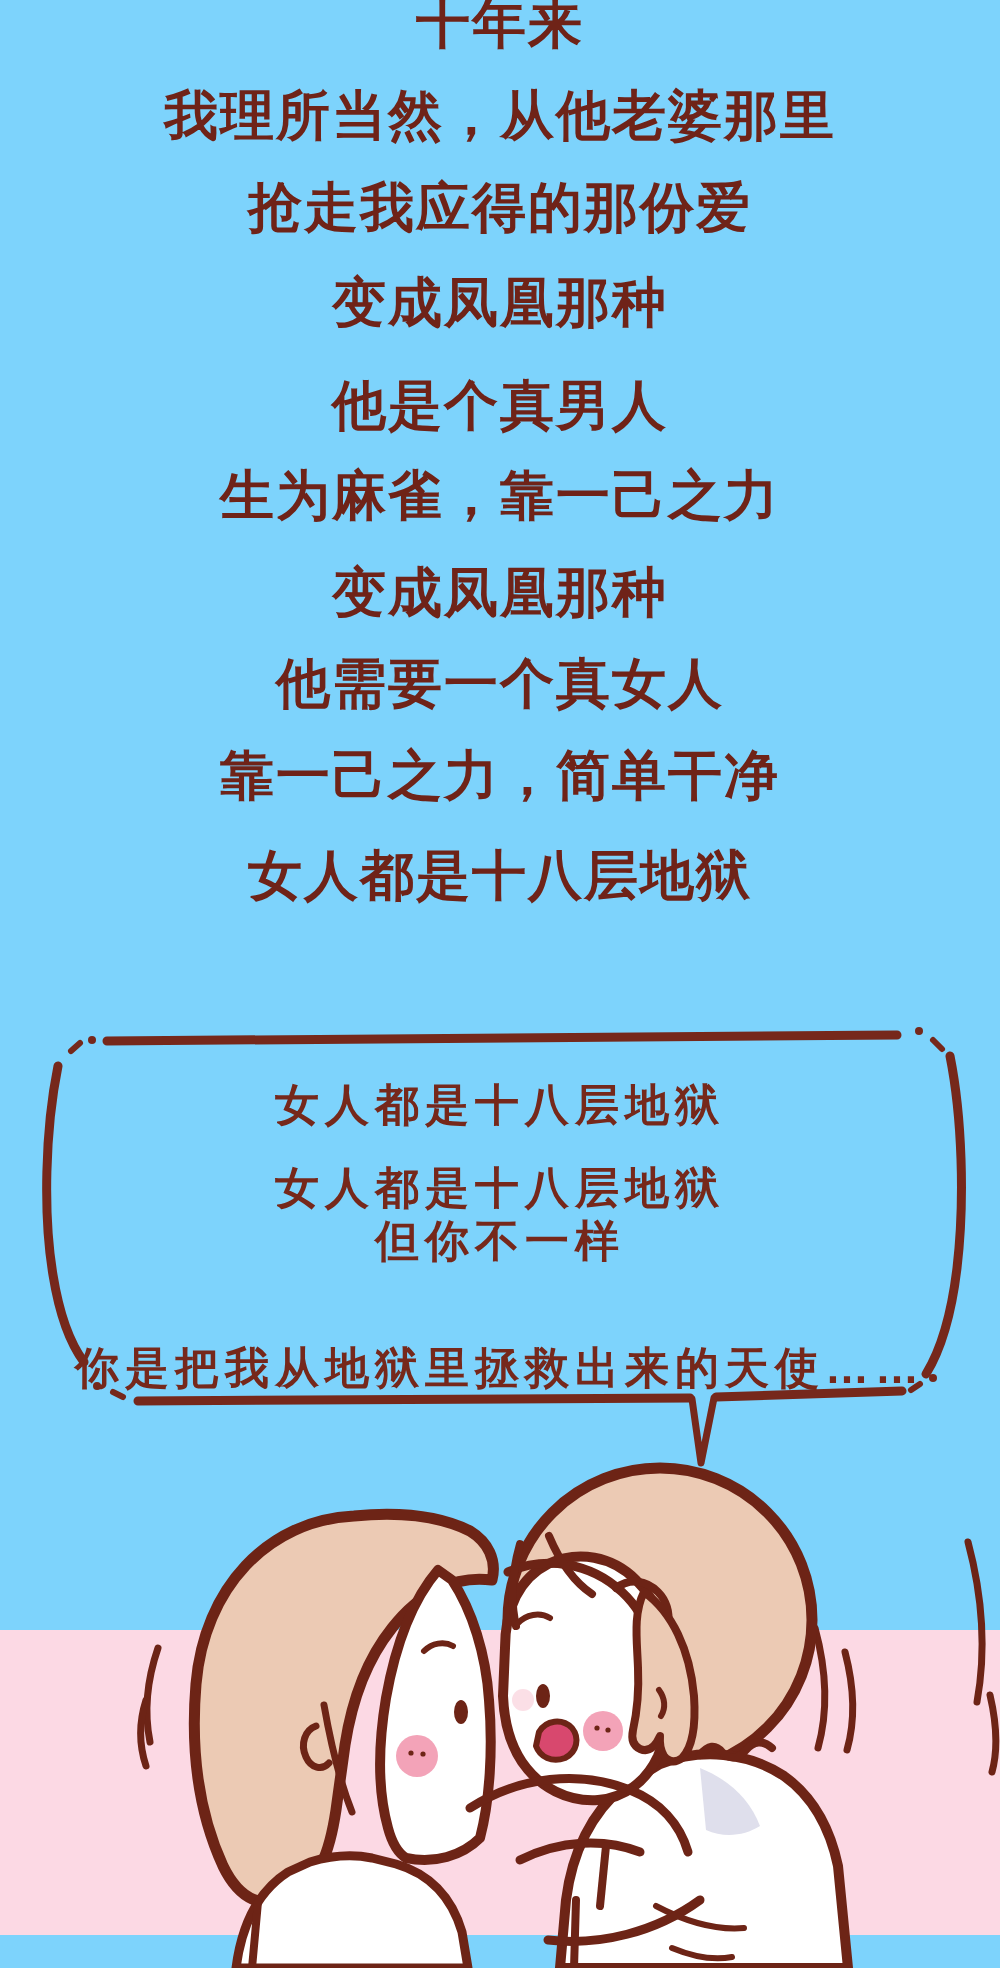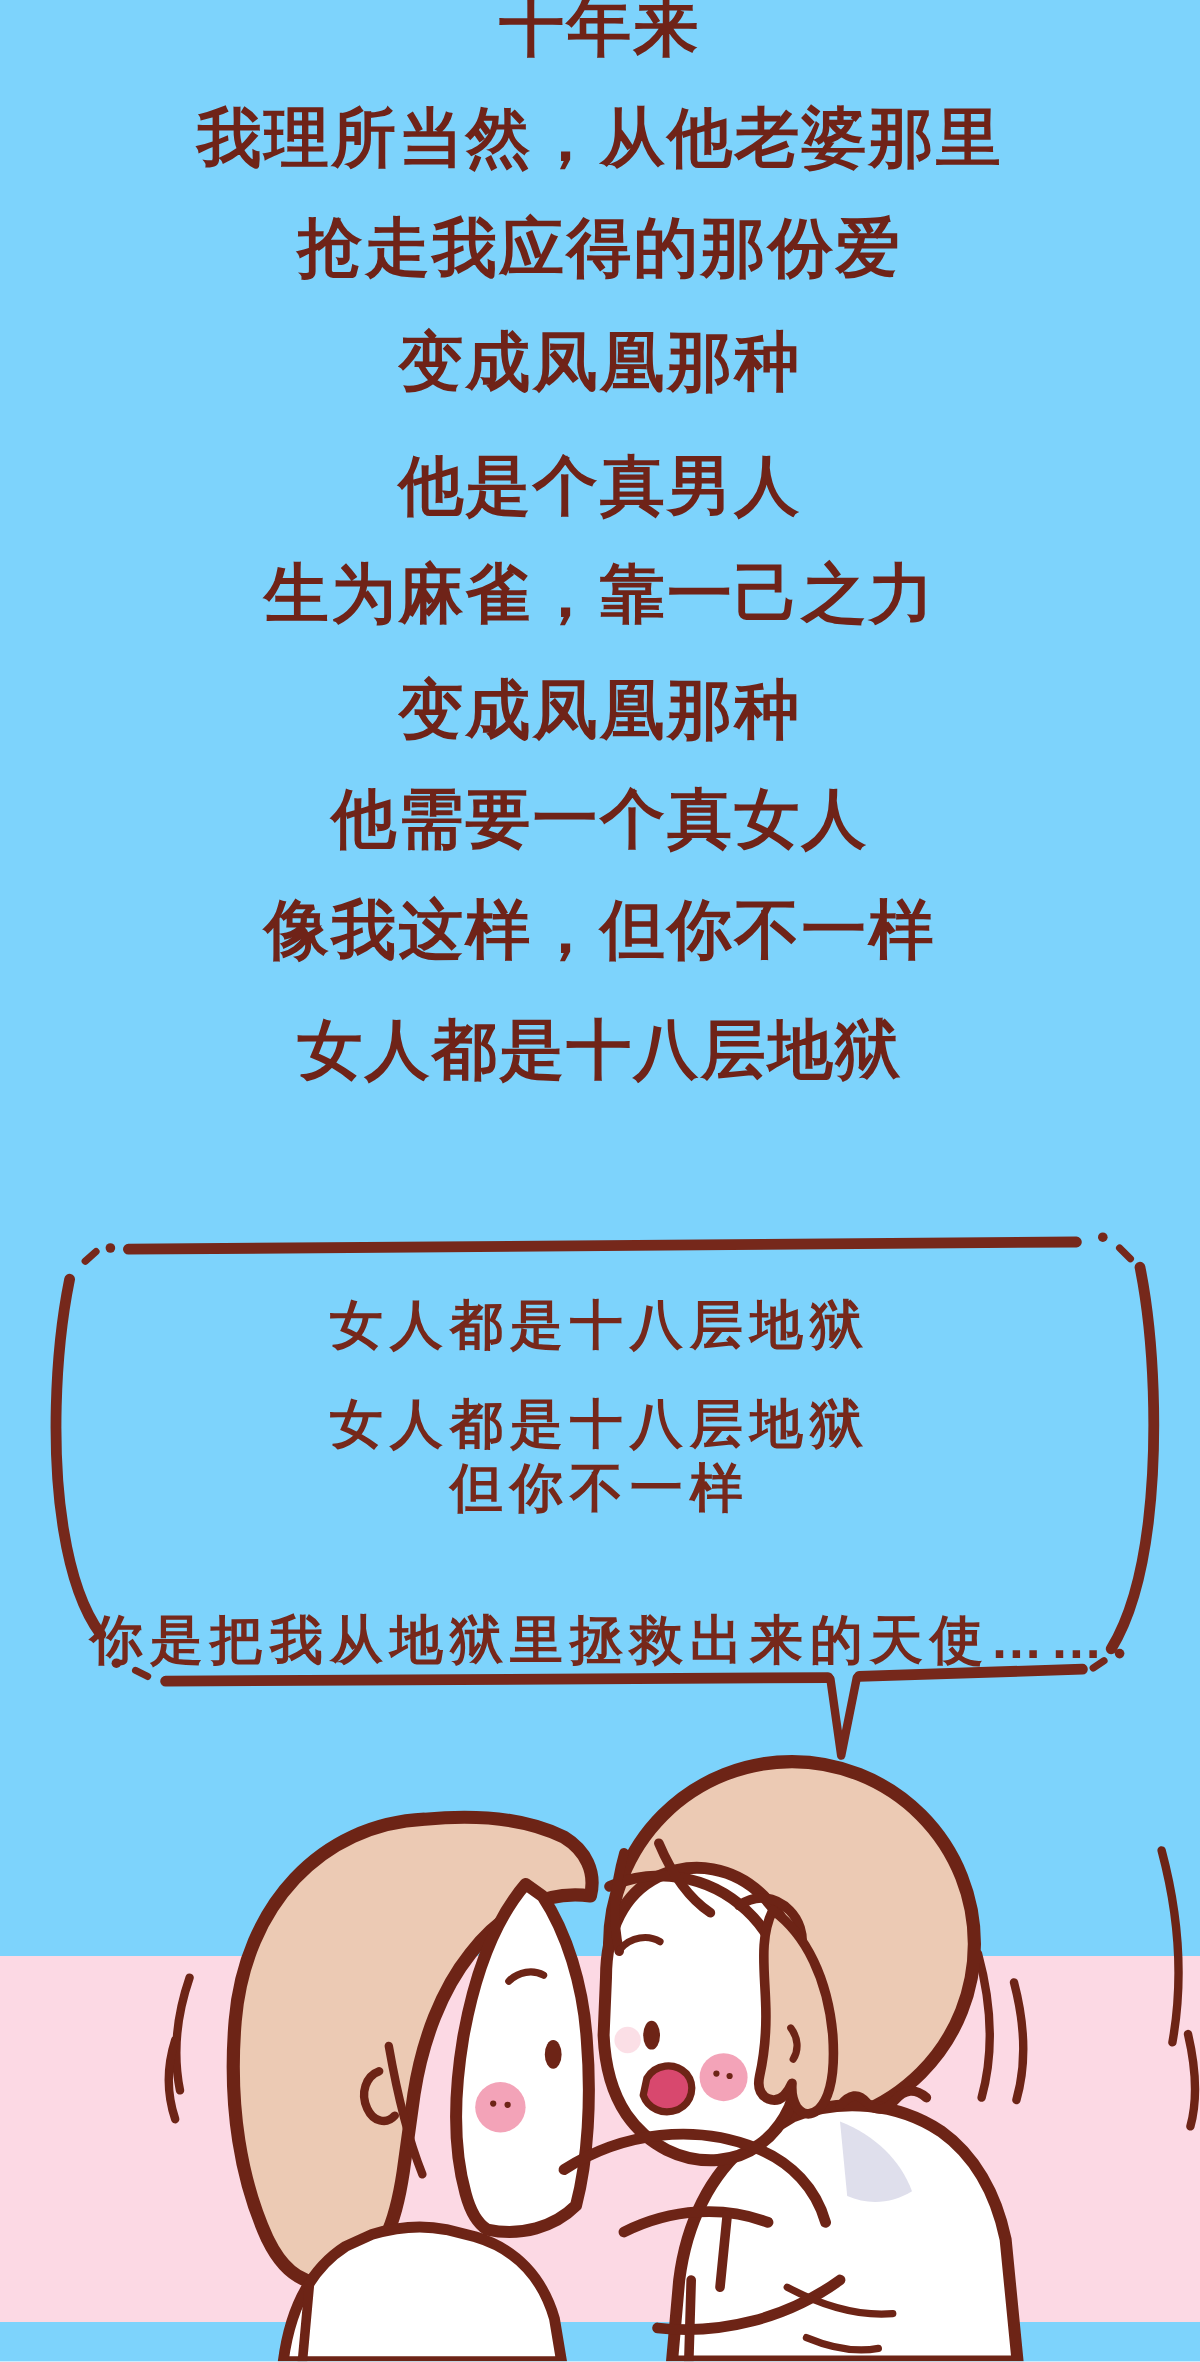--- a/index.html
+++ b/index.html
@@ -41,21 +41,21 @@
 
   <div>
     <div class="mono-line" style="top:-6px">十年来</div>
     <div class="mono-line" style="top:86px">我理所当然，从他老婆那里</div>
     <div class="mono-line" style="top:178px">抢走我应得的那份爱</div>
     <div class="mono-line" style="top:273px">变成凤凰那种</div>
     <div class="mono-line" style="top:376px">他是个真男人</div>
     <div class="mono-line" style="top:466px">生为麻雀，靠一己之力</div>
     <div class="mono-line" style="top:563px">变成凤凰那种</div>
     <div class="mono-line" style="top:654px">他需要一个真女人</div>
-    <div class="mono-line" style="top:746px">像我这样，但你不一样</div>
+    <div class="mono-line" style="top:746px">靠一己之力，简单干净</div>
     <div class="mono-line" style="top:846px">女人都是十八层地狱</div>
   </div>
 
   <svg width="1000" height="1968" viewBox="0 0 1000 1968">
 
     <rect class="band" x="0" y="1630" width="1000" height="305"></rect>
 
     <g>
       <path class="ink" stroke-width="9" d="M 107 1041 L 897 1035"></path>
       <path class="ink" stroke-width="9" d="M 58 1066 C 45 1130 43 1215 53 1275 C 59 1312 69 1342 84 1362"></path>

